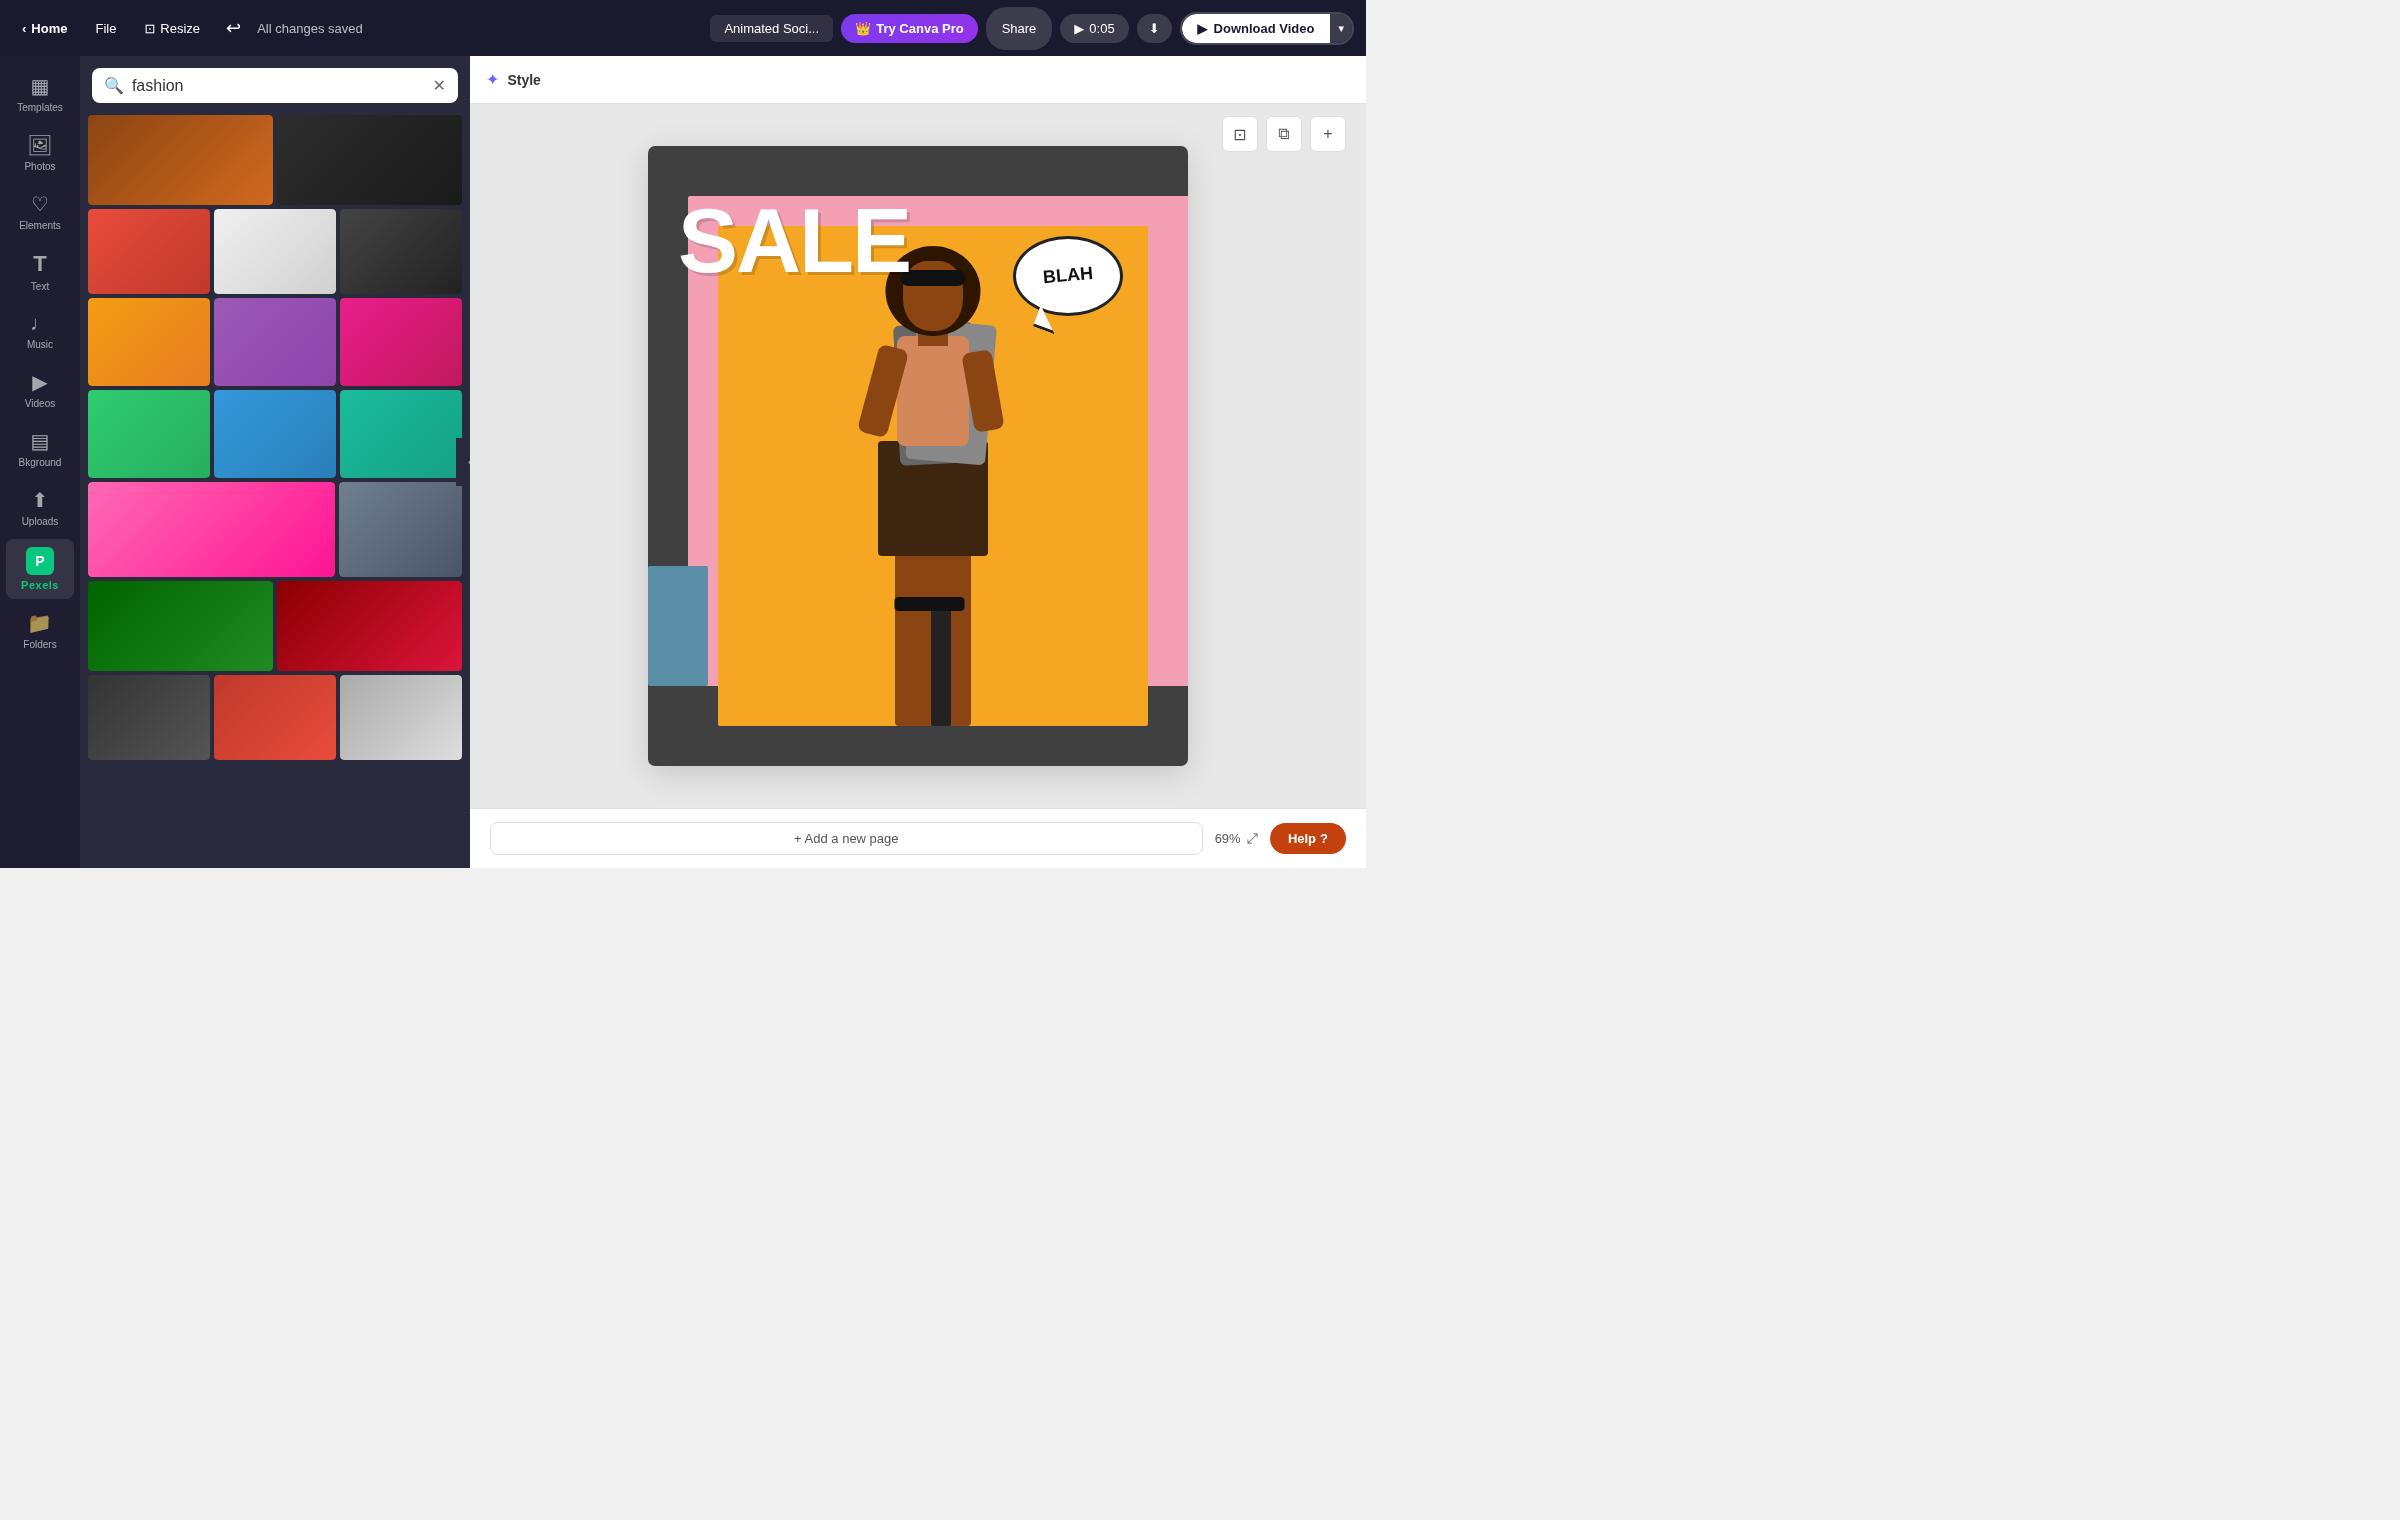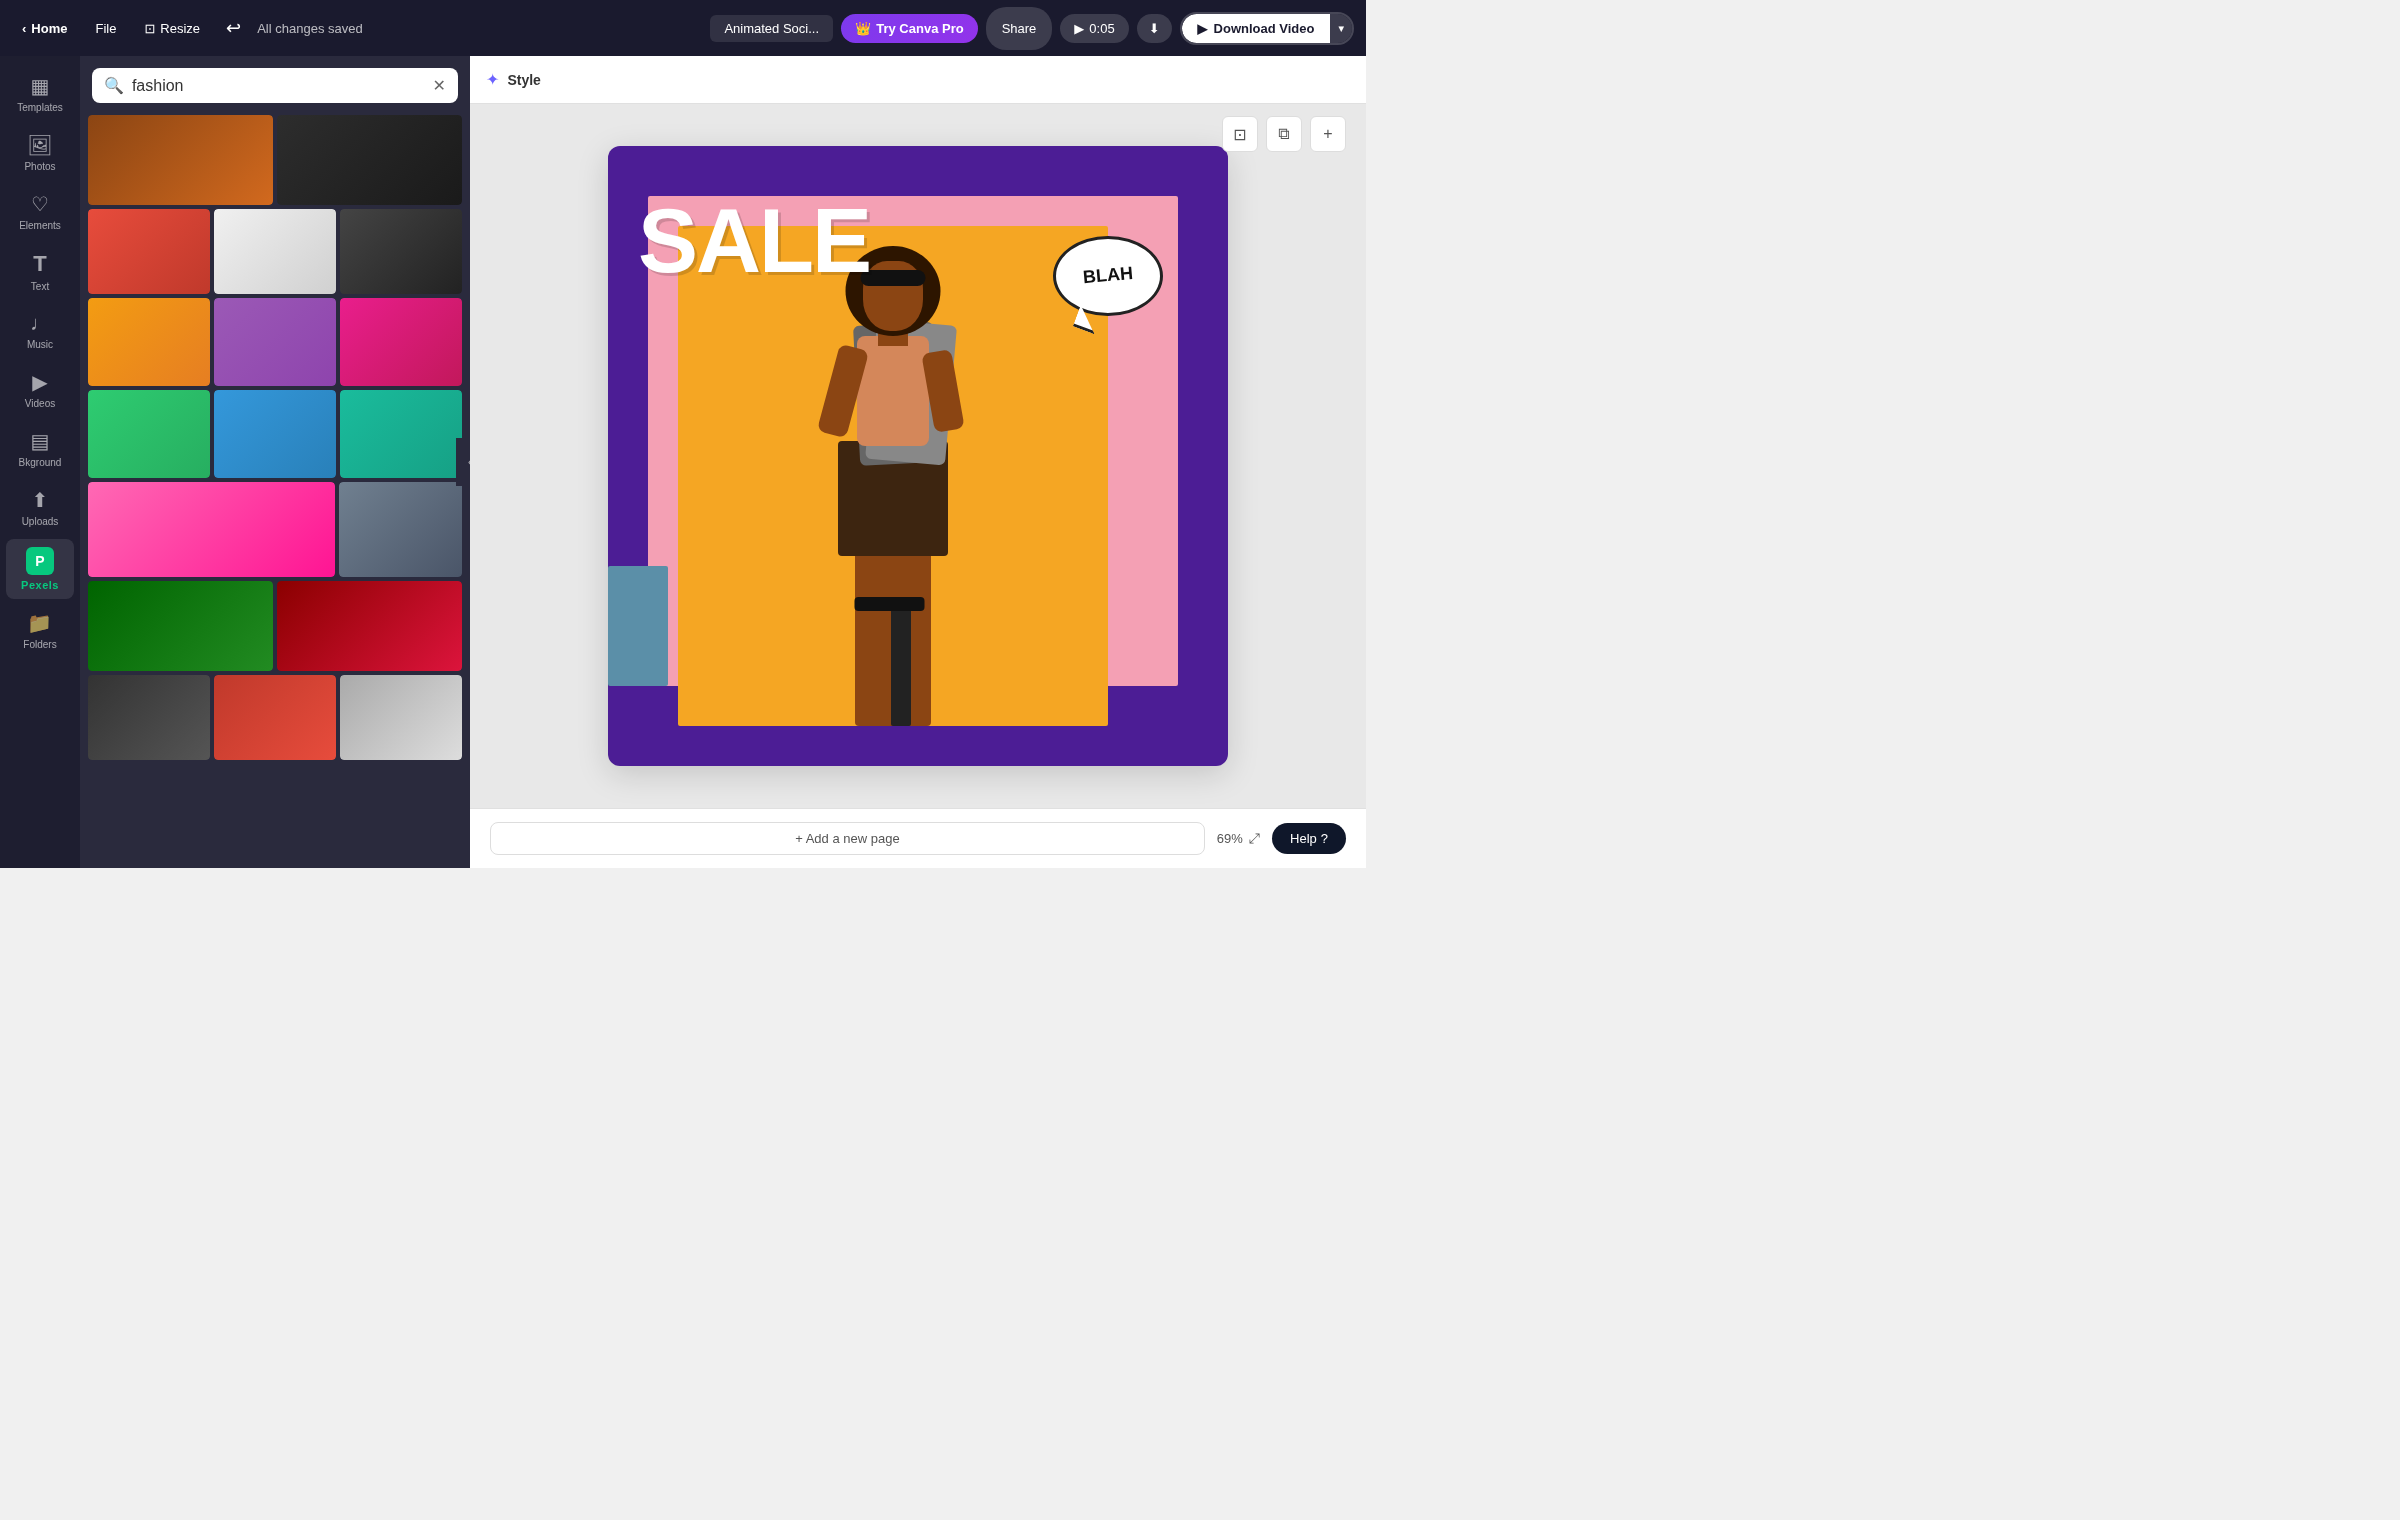--- a/index.html
+++ b/index.html
@@ -294,24 +294,24 @@
       flex: 1;
       display: flex;
       align-items: center;
       justify-content: center;
       overflow: auto;
       padding: 30px;
     }
 
     
     .design-canvas {
-      width: 620px;
+      width: 540px;
       height: 620px;
-      background: #4c1d95;
-      border-radius: 12px;
+      background: #404040;
+      border-radius: 7px;
       position: relative;
       box-shadow: 0 8px 32px rgba(0,0,0,0.15);
       overflow: hidden;
     }
 
     
     .pink-bg {
       position: absolute;
       top: 50px;
       left: 40px;
@@ -451,27 +451,27 @@
       font-size: 13px;
     }
     .zoom-expand {
       background: none;
       border: none;
       cursor: pointer;
       font-size: 14px;
       color: #555;
     }
     .help-btn {
-      background: #0f172a;
+      background: #c2410c;
       color: #fff;
       border: none;
       padding: 8px 18px;
       border-radius: 20px;
       font-size: 13px;
-      font-weight: 400;
+      font-weight: 700;
       cursor: pointer;
       display: flex;
       align-items: center;
       gap: 4px;
     }
 
     
     .model-body {
       position: absolute;
       bottom: 0;

